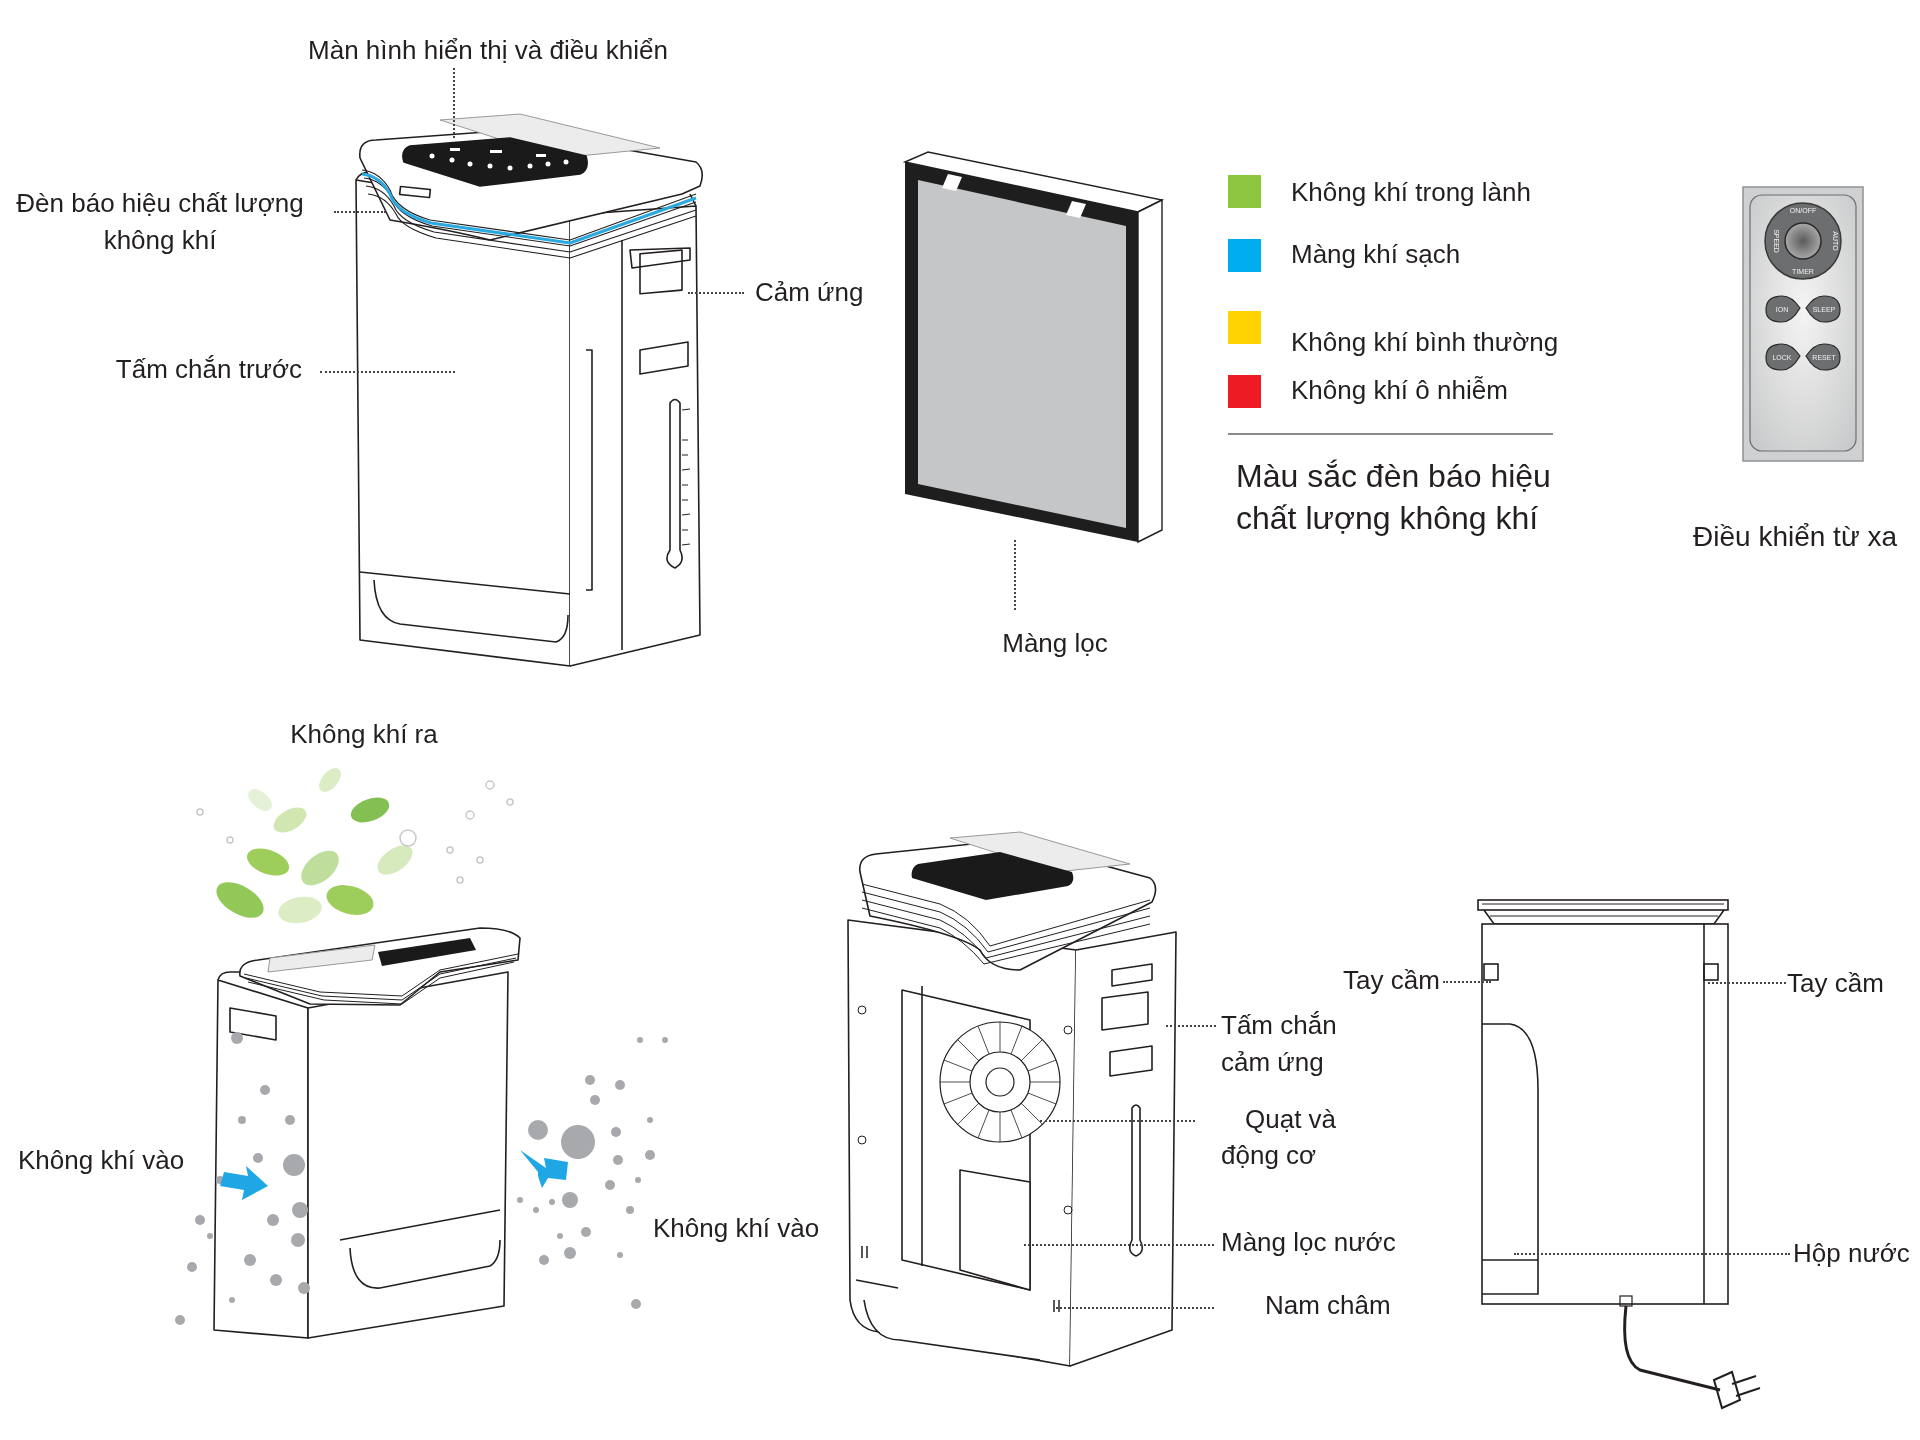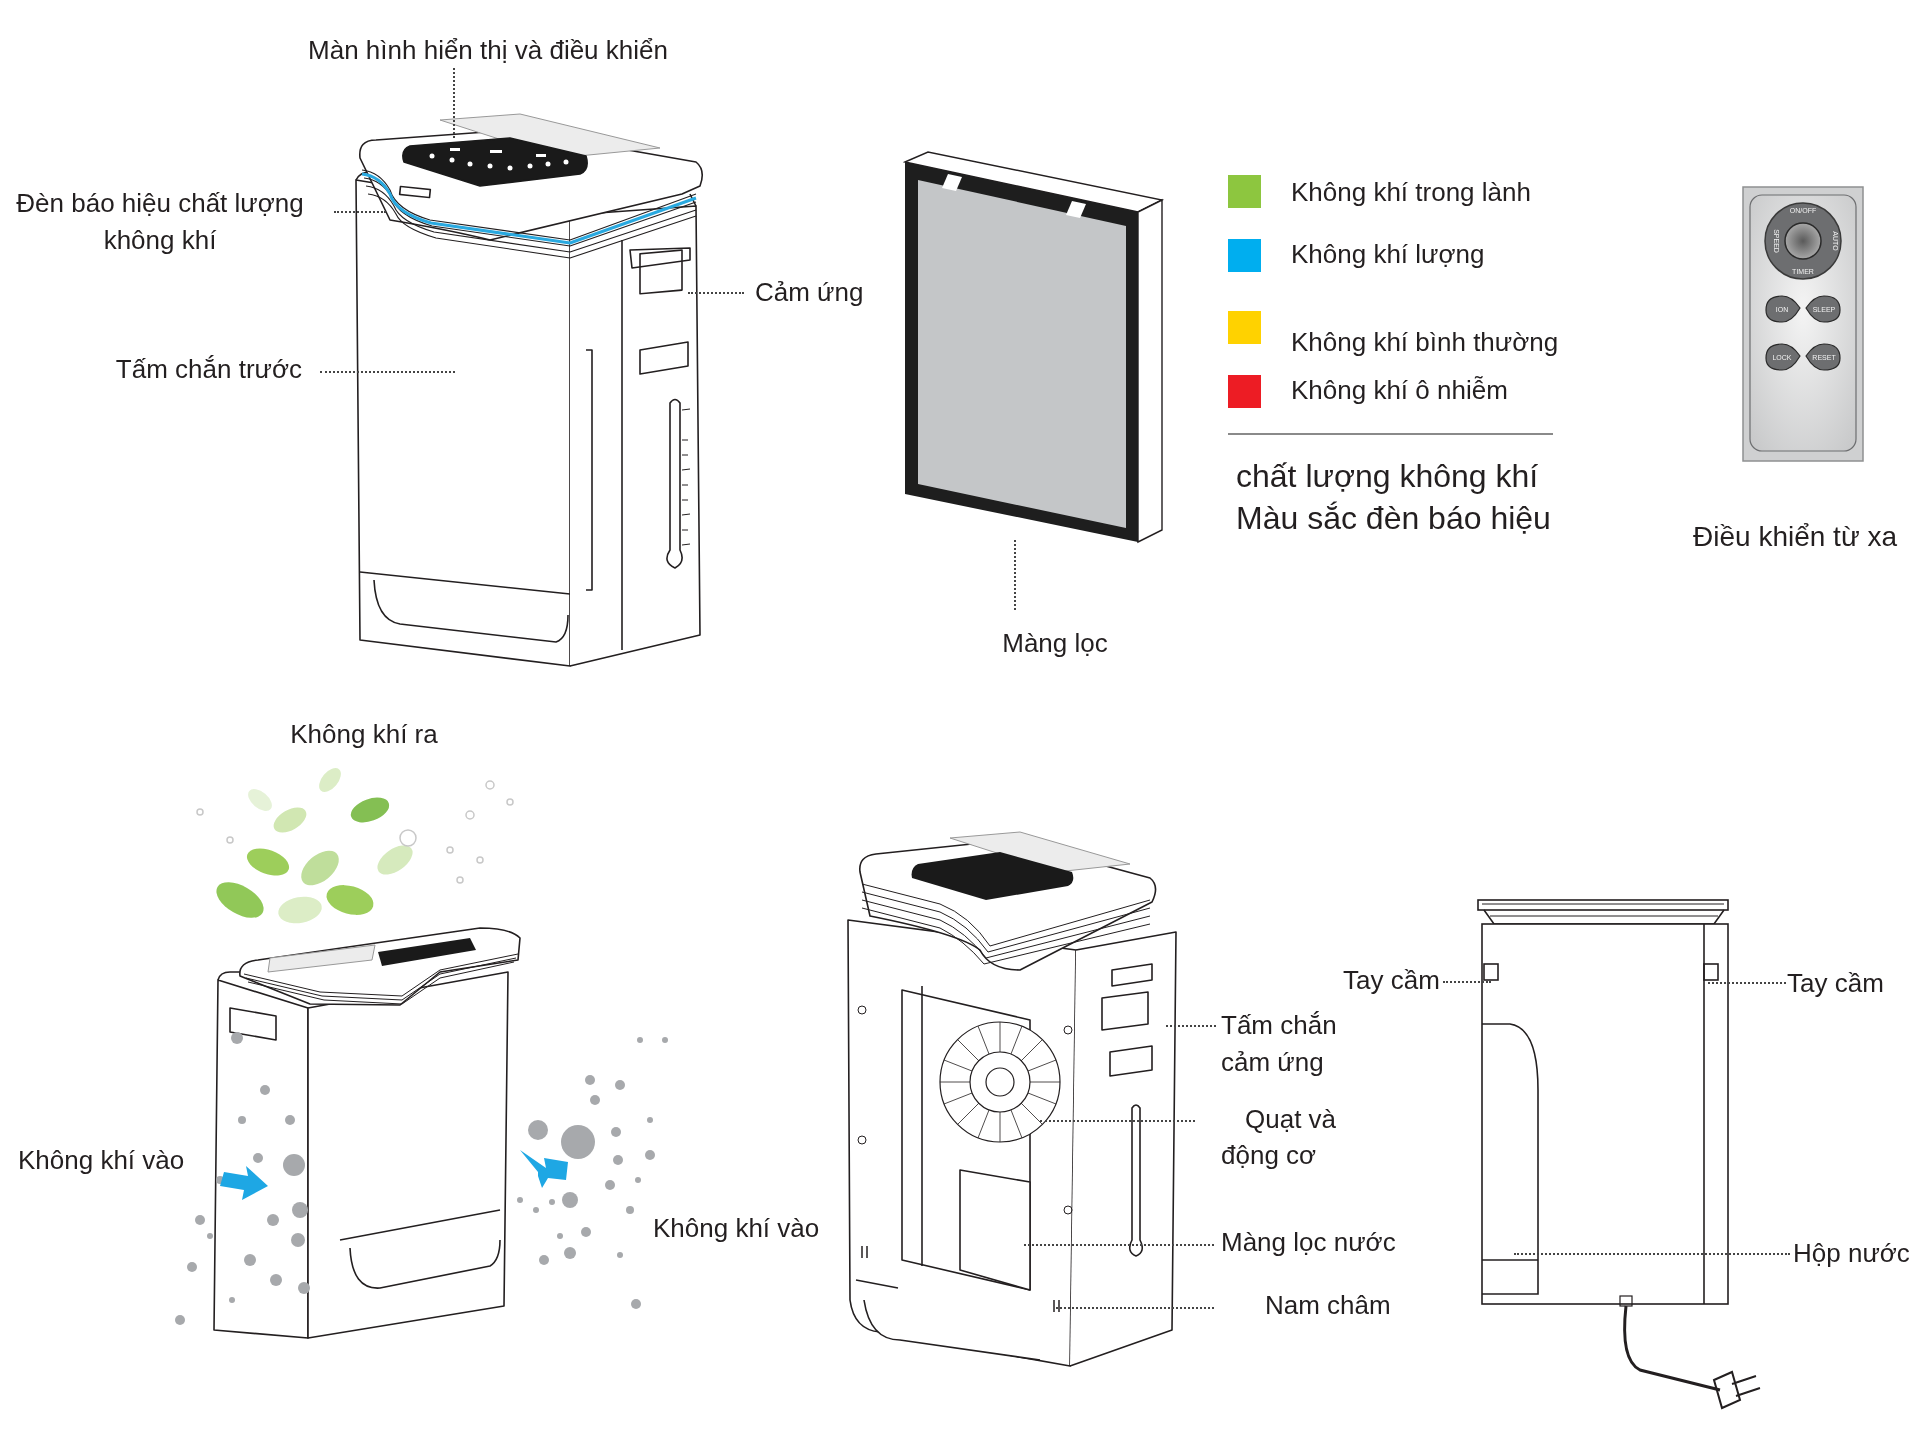--- a/index.html
+++ b/index.html
@@ -107,32 +107,32 @@
   </svg>
   <div class="dot-v" style="left:1014px; top:540px; height:70px;"></div>
   <div class="lbl center" style="left:1055px; top:626px;">Màng lọc</div>
 </div>
 
 <div>
   <div class="swatch" style="left:1228px; top:175px; background:#8dc63f;"></div>
   <div class="legend-text" style="left:1291px; top:175px;">Không khí trong lành</div>
 
   <div class="swatch" style="left:1228px; top:239px; background:#00aeef;"></div>
-  <div class="legend-text" style="left:1291px; top:237px;">Không khí lượng</div>
+  <div class="legend-text" style="left:1291px; top:237px;">Màng khí sạch</div>
 
   <div class="swatch" style="left:1228px; top:311px; background:#ffd200;"></div>
   <div class="legend-text" style="left:1291px; top:311px;margin-top:14px;">Không khí bình thường</div>
 
   <div class="swatch" style="left:1228px; top:375px; background:#ed1c24;"></div>
   <div class="legend-text" style="left:1291px; top:373px;">Không khí ô nhiễm</div>
 
   <div class="legend-divider"></div>
   <div class="legend-title">
+    <span>Màu sắc đèn báo hiệu</span>
     <span>chất lượng không khí</span>
-    <span>Màu sắc đèn báo hiệu</span>
   </div>
 </div>
 
 <div>
   <svg class="art" style="left:1742px; top:186px;" width="122" height="276" viewBox="0 0 122 276">
     <defs>
       <radialGradient id="rg-body" cx="50%" cy="45%" r="70%">
         <stop offset="0" stop-color="#f4f4f4"></stop>
           <stop offset="1" stop-color="#c8c9ca"></stop>
       </radialGradient>

